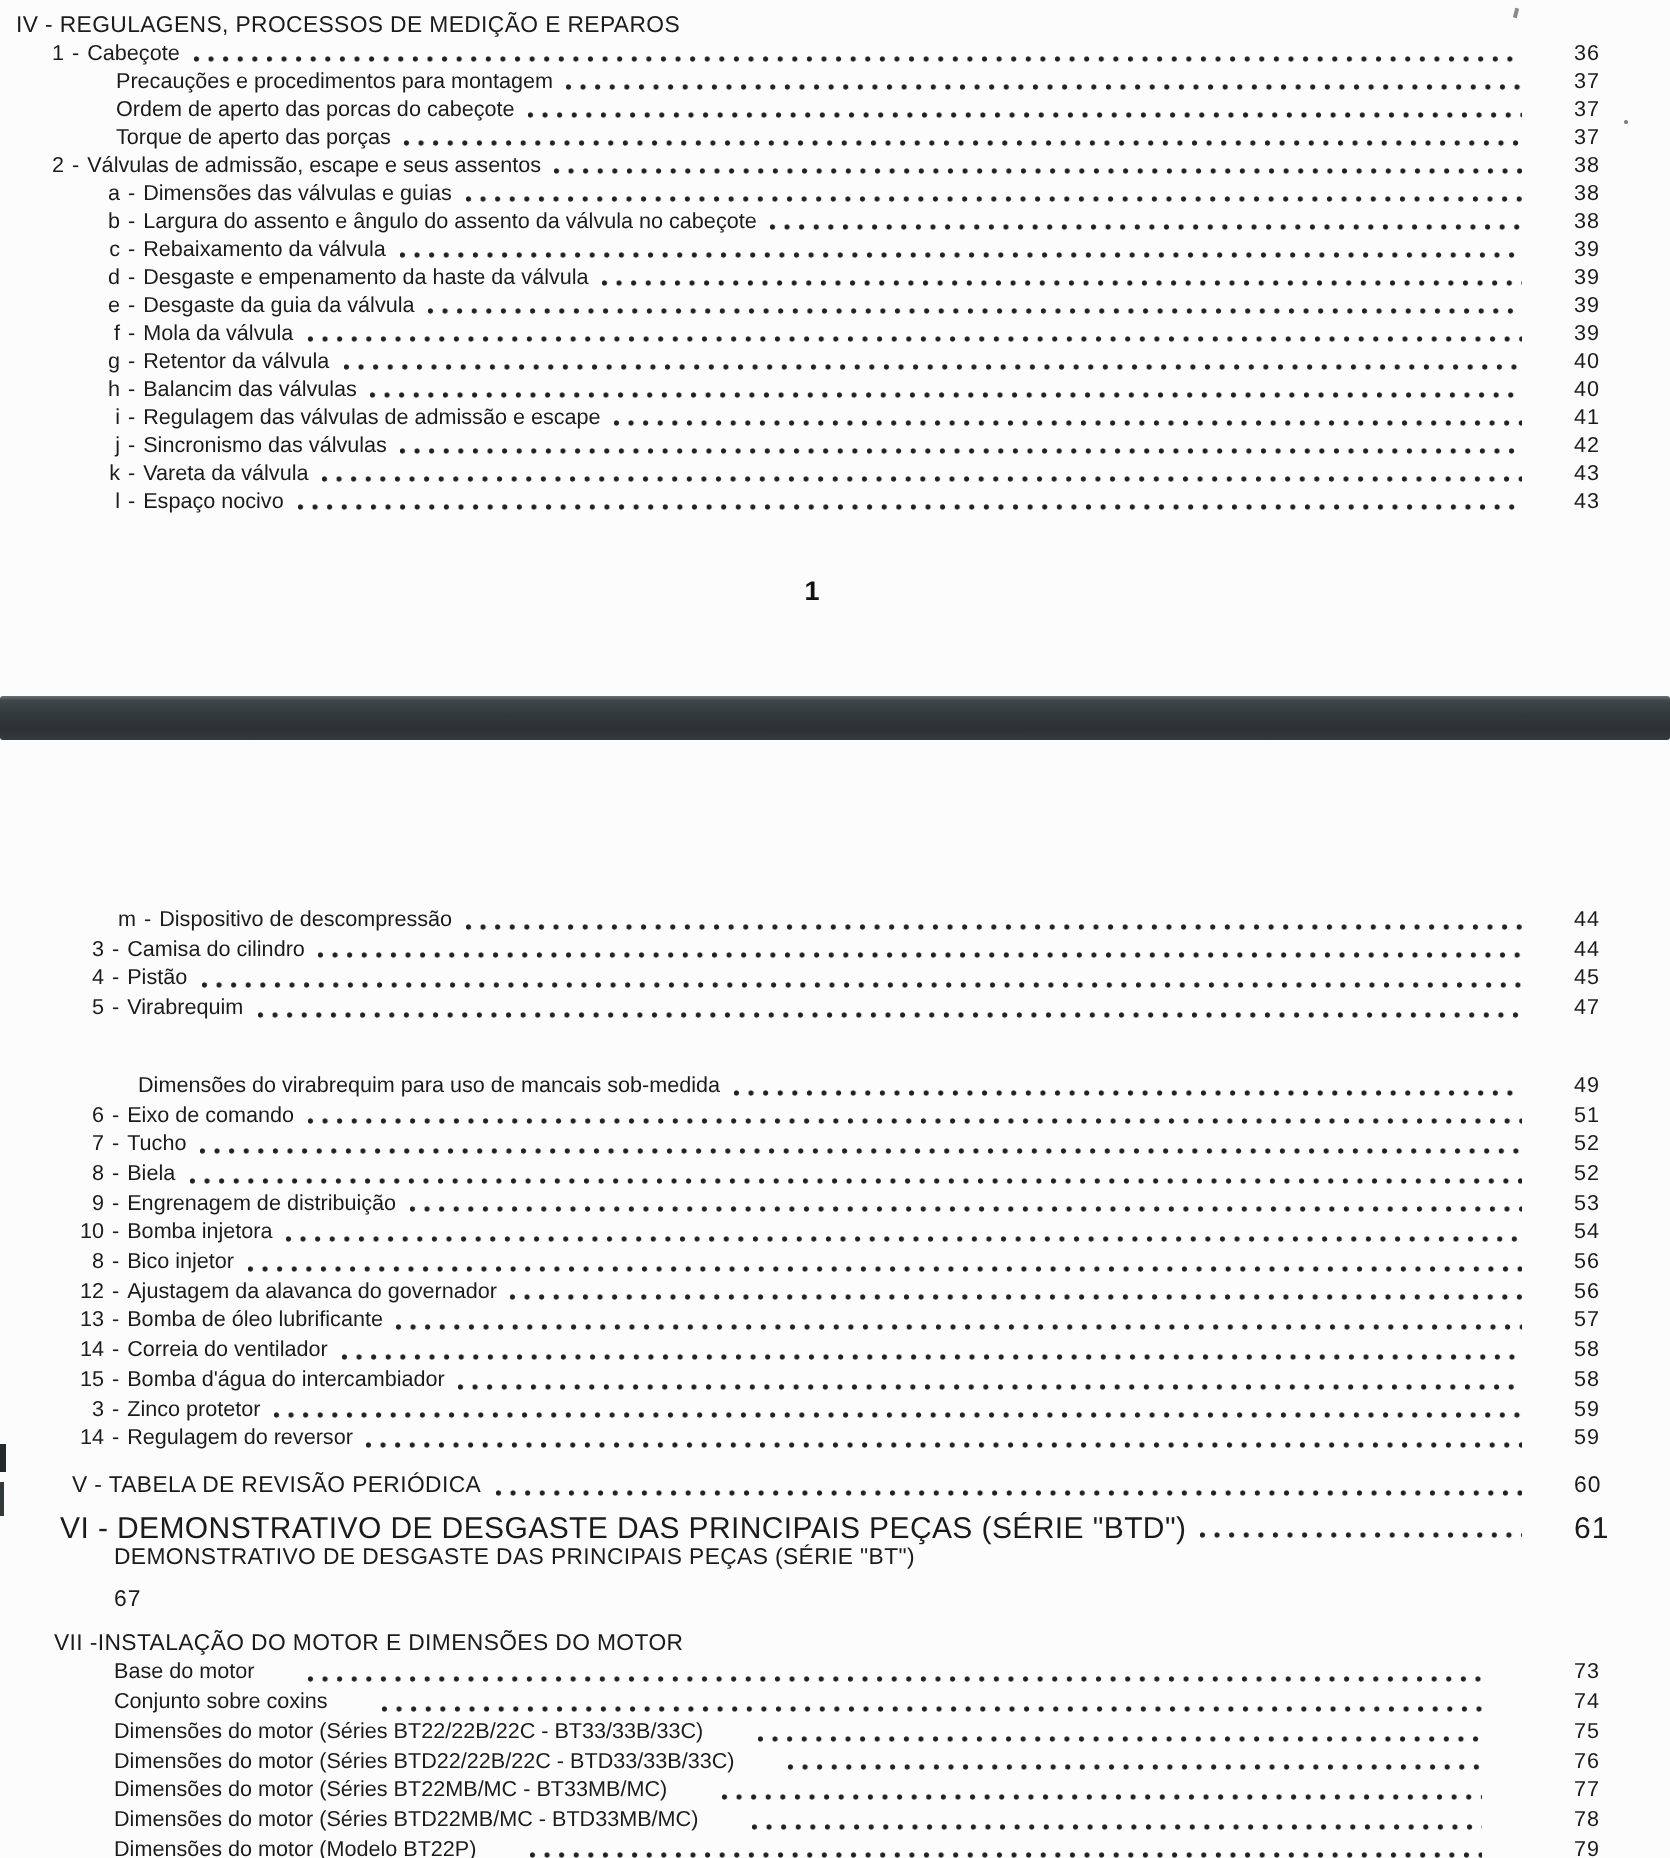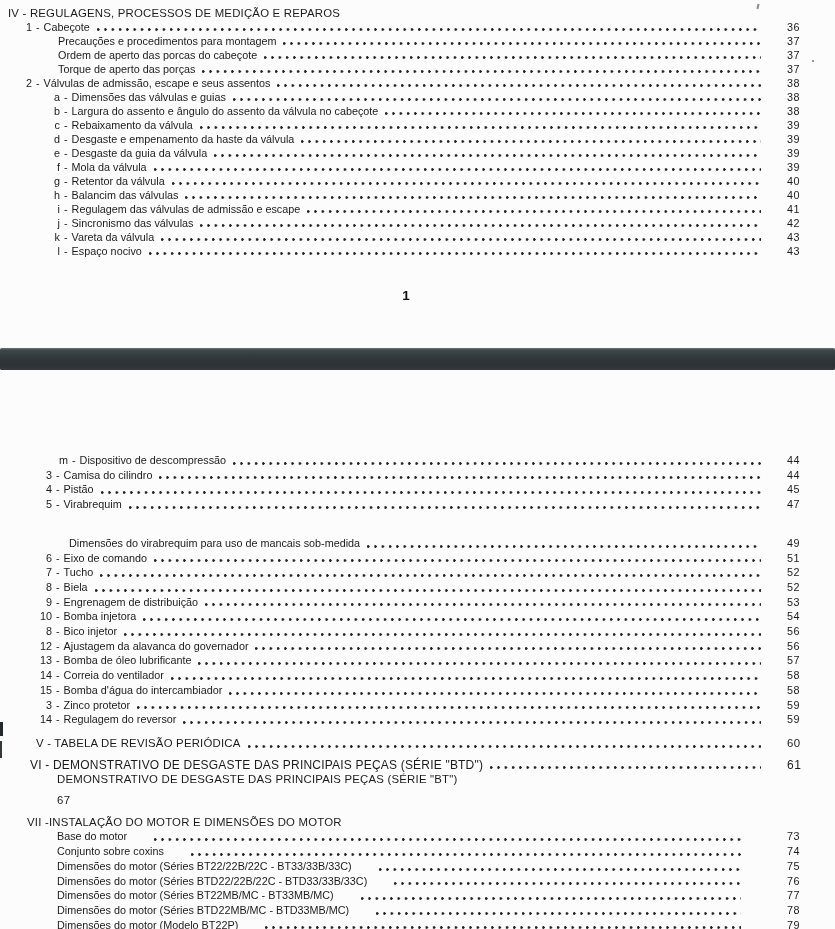--- a/index.html
+++ b/index.html
@@ -40,21 +40,21 @@
   .s-letter .num{width:13px;}
 
   
   .s-item2{margin-left:36px;}
   .s-item2 .num{width:16px;}
   .s-letter2{margin-left:53px;}
   .s-letter2 .num{width:15px;}
   .s-subA{margin-left:69px;margin-top:24px;}
   .s-subB{margin-left:57px;gap:20px;}
   .s-hV{margin-left:36px;font-size:11.4px;letter-spacing:0.2px;}
-  .s-hVI{margin-left:30px;font-size:12px;letter-spacing:0.2px;}
+  .s-hVI{margin-left:30px;font-size:15px;letter-spacing:0.2px;}
   .s-hVIsub{margin-left:57px;font-size:11.4px;letter-spacing:0.2px;flex-direction:column;}
   .s-hVII{margin-left:27px;font-size:11.4px;letter-spacing:0.2px;}
   .gap{margin-top:7px;}
   .s-hV.gap{margin-top:9px;}
 
   .footer-num{
     position:absolute;left:396px;top:288px;width:20px;text-align:center;
     font-weight:bold;font-size:13.5px;color:#111;
   }
 

